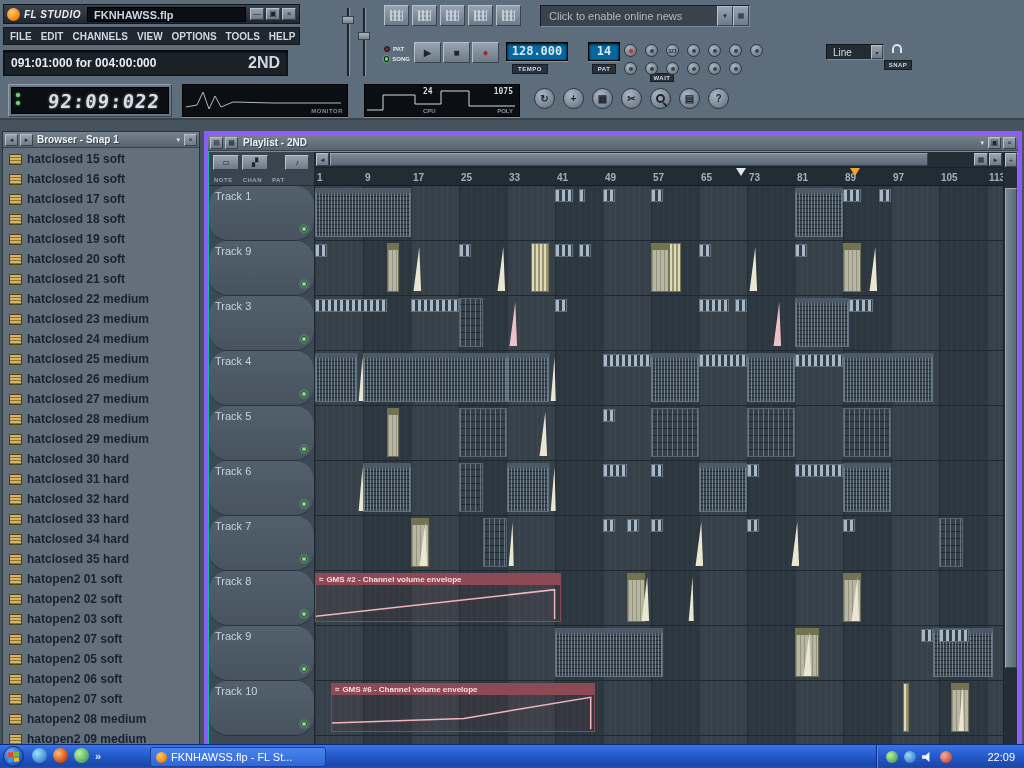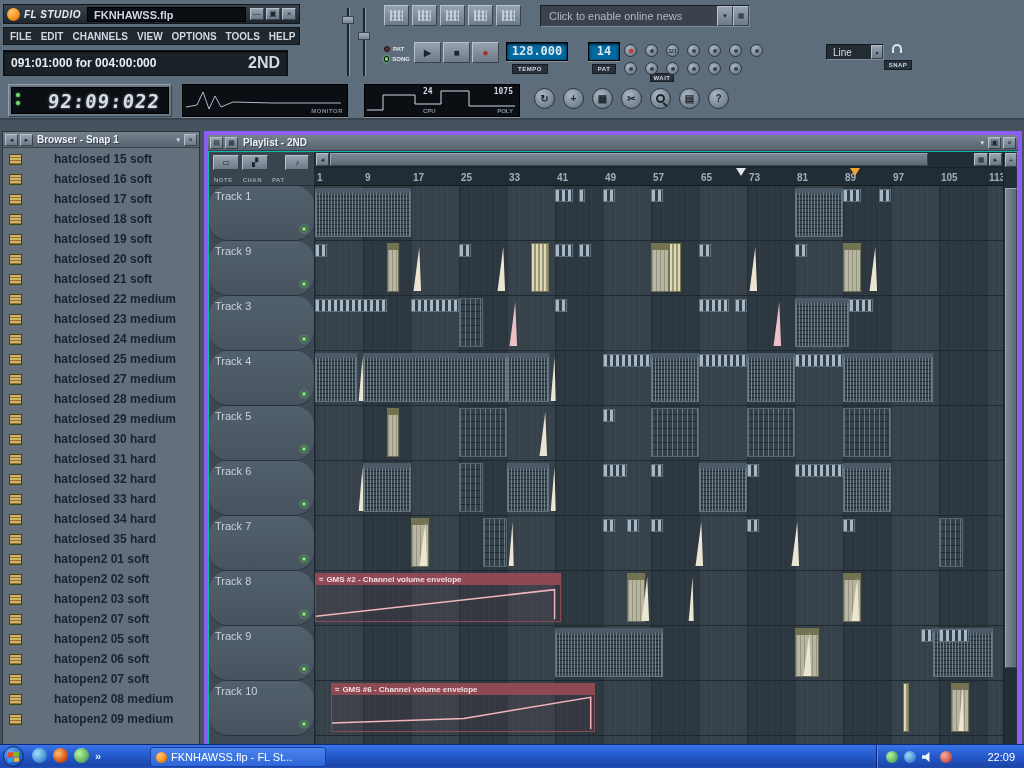--- a/index.html
+++ b/index.html
@@ -111,21 +111,21 @@
   .workarea{position:absolute;top:120px;left:0;width:1024px;height:624px;background:#46525e;margin-top:9px;}
 
   .browser{position:absolute;left:2px;top:2px;width:198px;height:620px;background:#636f7b;border:1px solid #2b343d;}
   .b-title{height:16px;background:linear-gradient(#76838f,#57646f);display:flex;align-items:center;padding:0 2px;gap:2px;
            border-bottom:1px solid #39434d;}
   .navbtn{width:13px;height:12px;font-size:7px;}
   .b-title-text{flex:1;color:#eef3f7;font-size:10px;font-weight:bold;padding-left:2px;text-shadow:1px 1px 0 #39434d;white-space:nowrap;}
   .chev{font-size:7px;color:#dbe3ea;margin-right:2px;}
   .closebtn{width:13px;height:12px;font-size:8px;}
   .b-list{position:absolute;top:17px;left:1px;right:1px;bottom:1px;background:#636f7b;overflow:hidden;}
-  .b-row{height:20px;display:flex;align-items:center;padding-left:5px;gap:27px;}
+  .b-row{height:20px;display:flex;align-items:center;padding-left:5px;}
   .b-ico{width:13px;height:11px;background:#d2b368;border:1px solid #4d3e16;margin-right:5px;flex:0 0 auto;
          background-image:repeating-linear-gradient(0deg,rgba(90,70,20,.6) 0 1px,transparent 1px 3px);}
   .b-lbl{font-size:12px;font-weight:bold;color:#182231;white-space:nowrap;}
 
   .playlist{position:absolute;left:204px;top:2px;width:818px;height:620px;background:#14b8a6;border:4px solid #8b5cf6;}
   .p-title{height:16px;background:linear-gradient(#76838f,#57646f);display:flex;align-items:center;padding:0 2px;gap:2px;
            border-bottom:1px solid #39434d;}
   .p-title-text{flex:1;color:#eef3f7;font-size:10px;font-weight:bold;padding-left:3px;text-shadow:1px 1px 0 #39434d;white-space:nowrap;}
   .p-body{position:absolute;top:17px;left:1px;right:1px;bottom:1px;}
 
@@ -443,20 +443,24 @@
         <div class="b-row">
           <span class="b-ico"></span>
           <span class="b-lbl">hatclosed 24 medium</span>
         </div>
         <div class="b-row">
           <span class="b-ico"></span>
           <span class="b-lbl">hatclosed 25 medium</span>
         </div>
         <div class="b-row">
           <span class="b-ico"></span>
+          <span class="b-lbl">hatclosed 26 medium</span>
+        </div>
+        <div class="b-row">
+          <span class="b-ico"></span>
           <span class="b-lbl">hatclosed 27 medium</span>
         </div>
         <div class="b-row">
           <span class="b-ico"></span>
           <span class="b-lbl">hatclosed 28 medium</span>
         </div>
         <div class="b-row">
           <span class="b-ico"></span>
           <span class="b-lbl">hatclosed 29 medium</span>
         </div>

